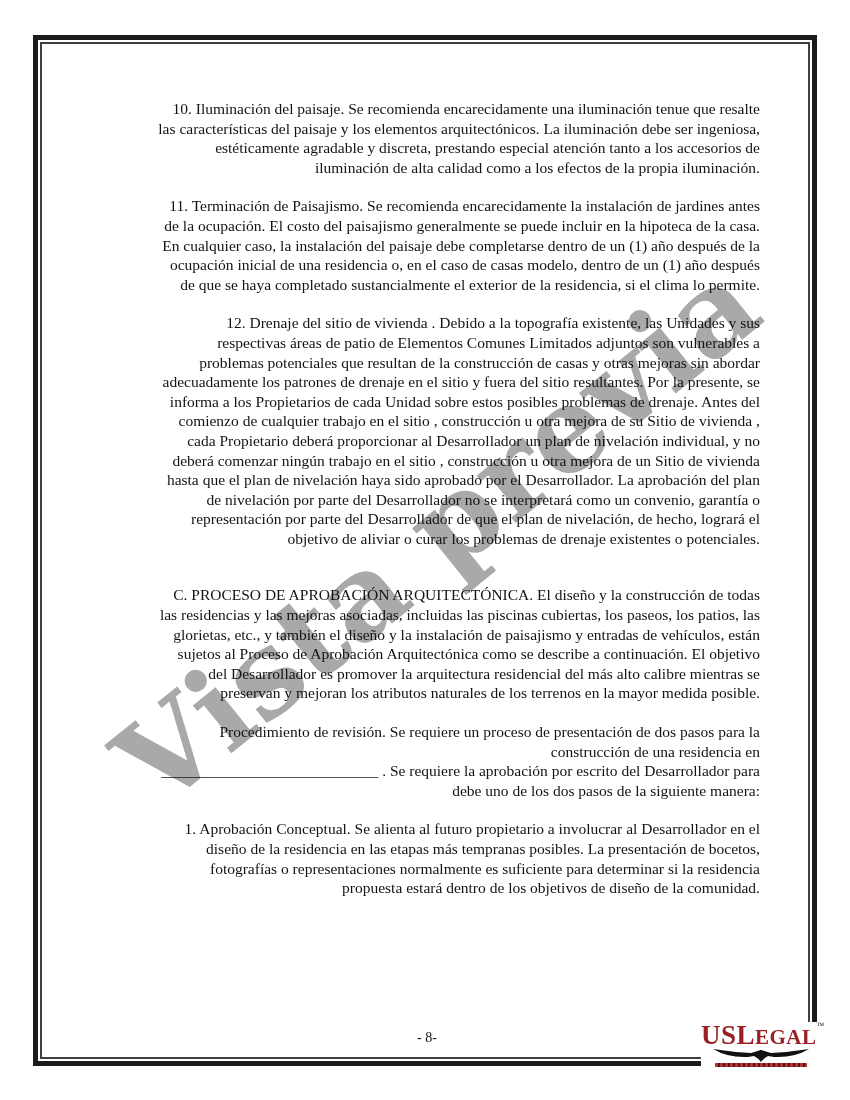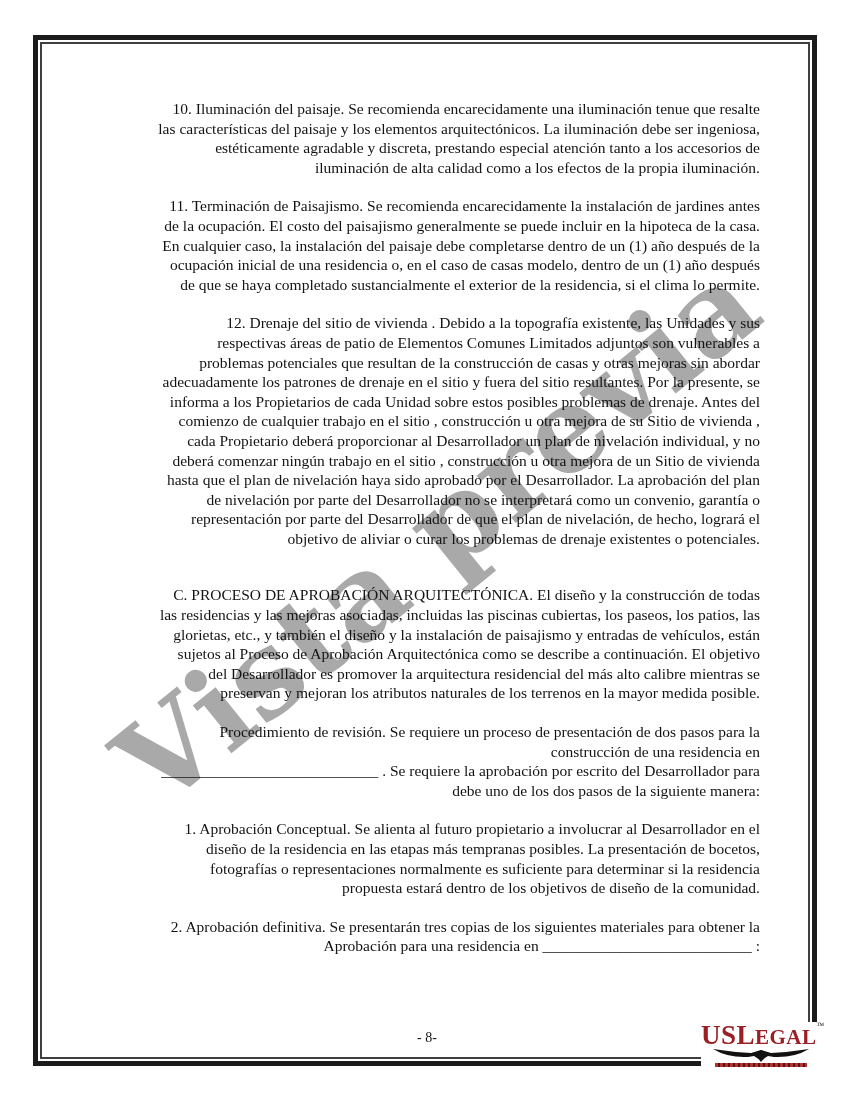--- a/index.html
+++ b/index.html
@@ -89,22 +89,20 @@
 del Desarrollador es promover la arquitectura residencial del más alto calibre mientras se
 preservan y mejoran los atributos naturales de los terrenos en la mayor medida posible.</p>
       <p class="doc-para">Procedimiento de revisión. Se requiere un proceso de presentación de dos pasos para la
 construcción de una residencia en
 ____________________________ . Se requiere la aprobación por escrito del Desarrollador para
 debe uno de los dos pasos de la siguiente manera:</p>
       <p class="doc-para">1. Aprobación Conceptual. Se alienta al futuro propietario a involucrar al Desarrollador en el
 diseño de la residencia en las etapas más tempranas posibles. La presentación de bocetos,
 fotografías o representaciones normalmente es suficiente para determinar si la residencia
 propuesta estará dentro de los objetivos de diseño de la comunidad.</p>
-      <p class="doc-para">2. Aprobación definitiva. Se presentarán tres copias de los siguientes materiales para obtener la
-Aprobación para una residencia en ___________________________ :</p>
     </div>
 
   <div class="page-number">- 8-</div>
 
   <div class="logo">
     <span class="logo-text" style="color: rgb(154, 32, 37);"><span class="logo-us">USL</span><span class="logo-egal">EGAL</span><span class="logo-tm">™</span></span>
     <svg class="eagle" width="100" height="13" viewBox="0 0 100 13" aria-hidden="true">
       <path fill="#111111" d="M50 1 L60 4 Q79 3 98 0 Q83 9 63 8 L57 7 Q53 9 50 13 Q47 9 43 7 L37 8 Q17 9 2 0 Q21 3 40 4 Z"></path>
       <circle cx="50" cy="2.5" r="1.6" fill="#111111"></circle>
     </svg>

